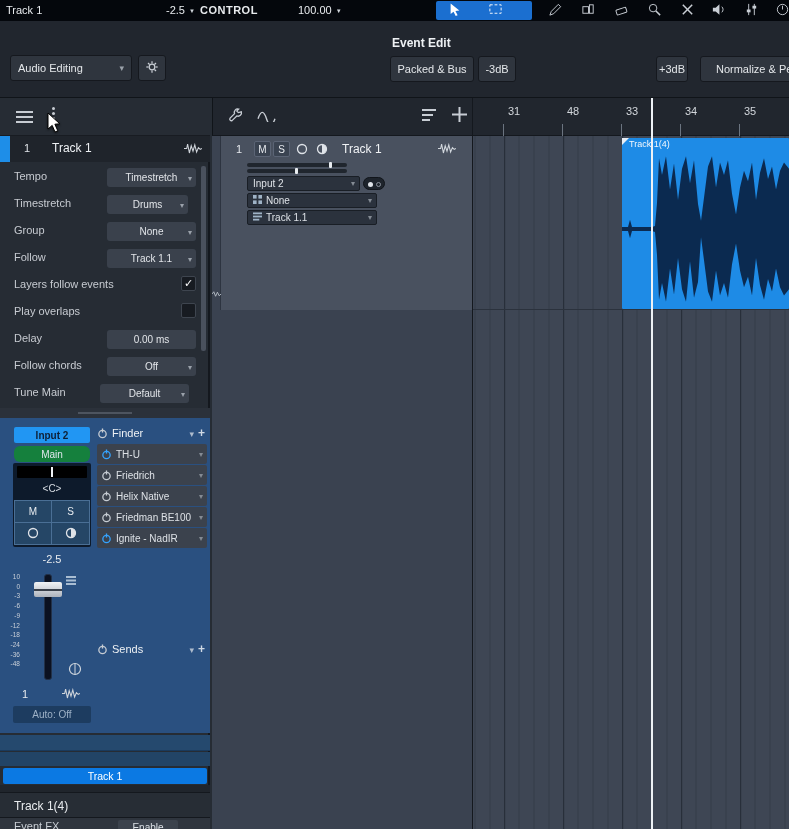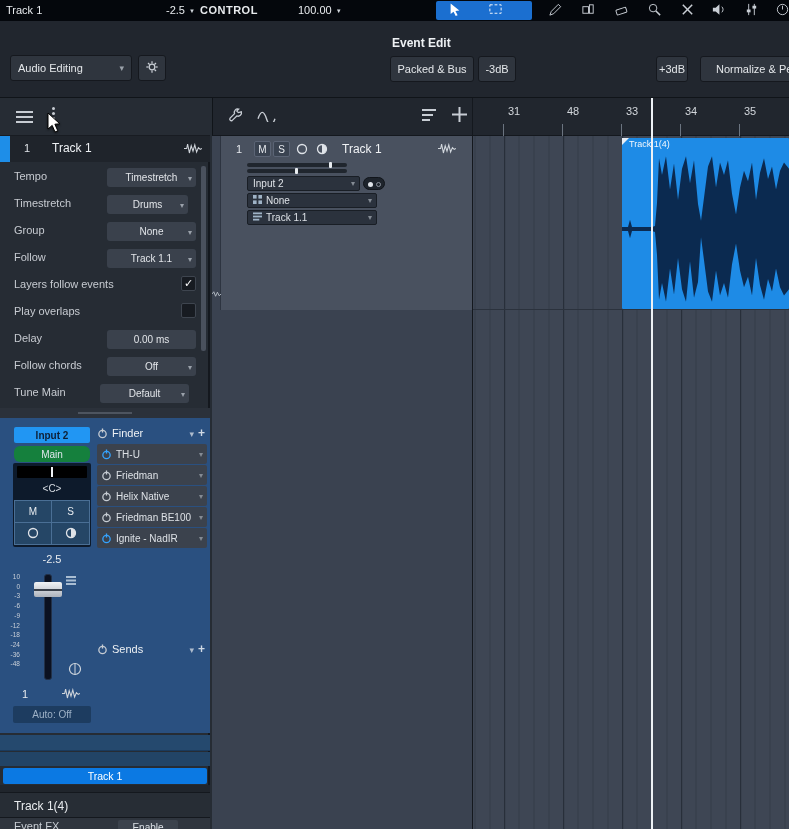--- a/index.html
+++ b/index.html
@@ -306,21 +306,21 @@
       </span>
     <span>TH-U</span>
   </div>
   <div class="slot" style="left:97px;top:465px;width:110px;height:20px">
     <span class="pw">
         <svg width="11" height="11" viewBox="0 0 12 12">
           <circle cx="6" cy="6.5" r="4" fill="none" stroke="currentColor" stroke-width="1.4"></circle>
           <line x1="6" y1="0.5" x2="6" y2="5" stroke="currentColor" stroke-width="1.4"></line>
         </svg>
       </span>
-    <span>Friedman</span>
+    <span>Friedrich</span>
   </div>
   <div class="slot" style="left:97px;top:486px;width:110px;height:20px">
     <span class="pw">
         <svg width="11" height="11" viewBox="0 0 12 12">
           <circle cx="6" cy="6.5" r="4" fill="none" stroke="currentColor" stroke-width="1.4"></circle>
           <line x1="6" y1="0.5" x2="6" y2="5" stroke="currentColor" stroke-width="1.4"></line>
         </svg>
       </span>
     <span>Helix Native</span>
   </div>

